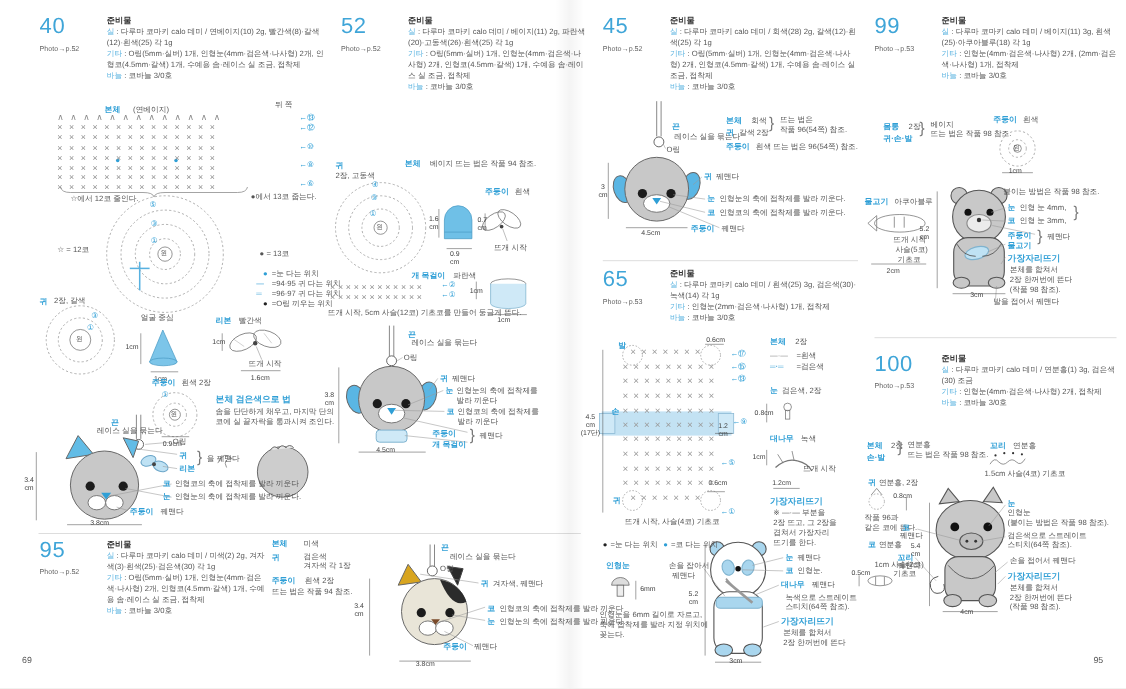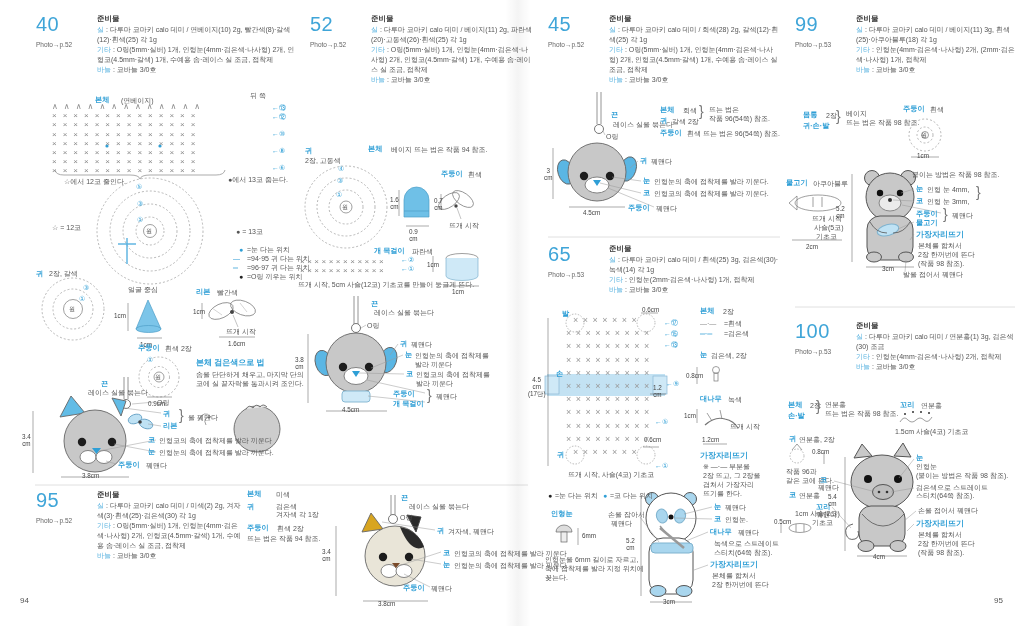--- a/index.html
+++ b/index.html
@@ -691,17 +691,17 @@
       <div class="lb txt" style="left: 916px; top: 484px;">검은색으로 스트레이트</div>
       <div class="lb txt" style="left: 916px; top: 492px;">스티치(64쪽 참조).</div>
       <div class="lb txt" style="left: 918px; top: 507px;">손을 접어서 꿰맨다</div>
       <div class="lb title" style="left: 916px; top: 520px;">가장자리뜨기</div>
       <div class="lb txt" style="left: 918px; top: 531px;">본체를 합쳐서</div>
       <div class="lb txt" style="left: 918px; top: 540px;">2장 한꺼번에 뜬다</div>
       <div class="lb txt" style="left: 918px; top: 549px;">(작품 98 참조).</div>
       <div class="lb dim" style="left: 873px; top: 553px;">4cm</div>
     </div>
 
-  <div class="pagenum" style="left:20px;top:596px">94</div>
+  <div class="pagenum" style="left:20px;top:596px">69</div>
   <div class="pagenum" style="left:994px;top:596px">95</div>
 
   <div class="gutter"></div>
 </div>
 
 </body></html>

